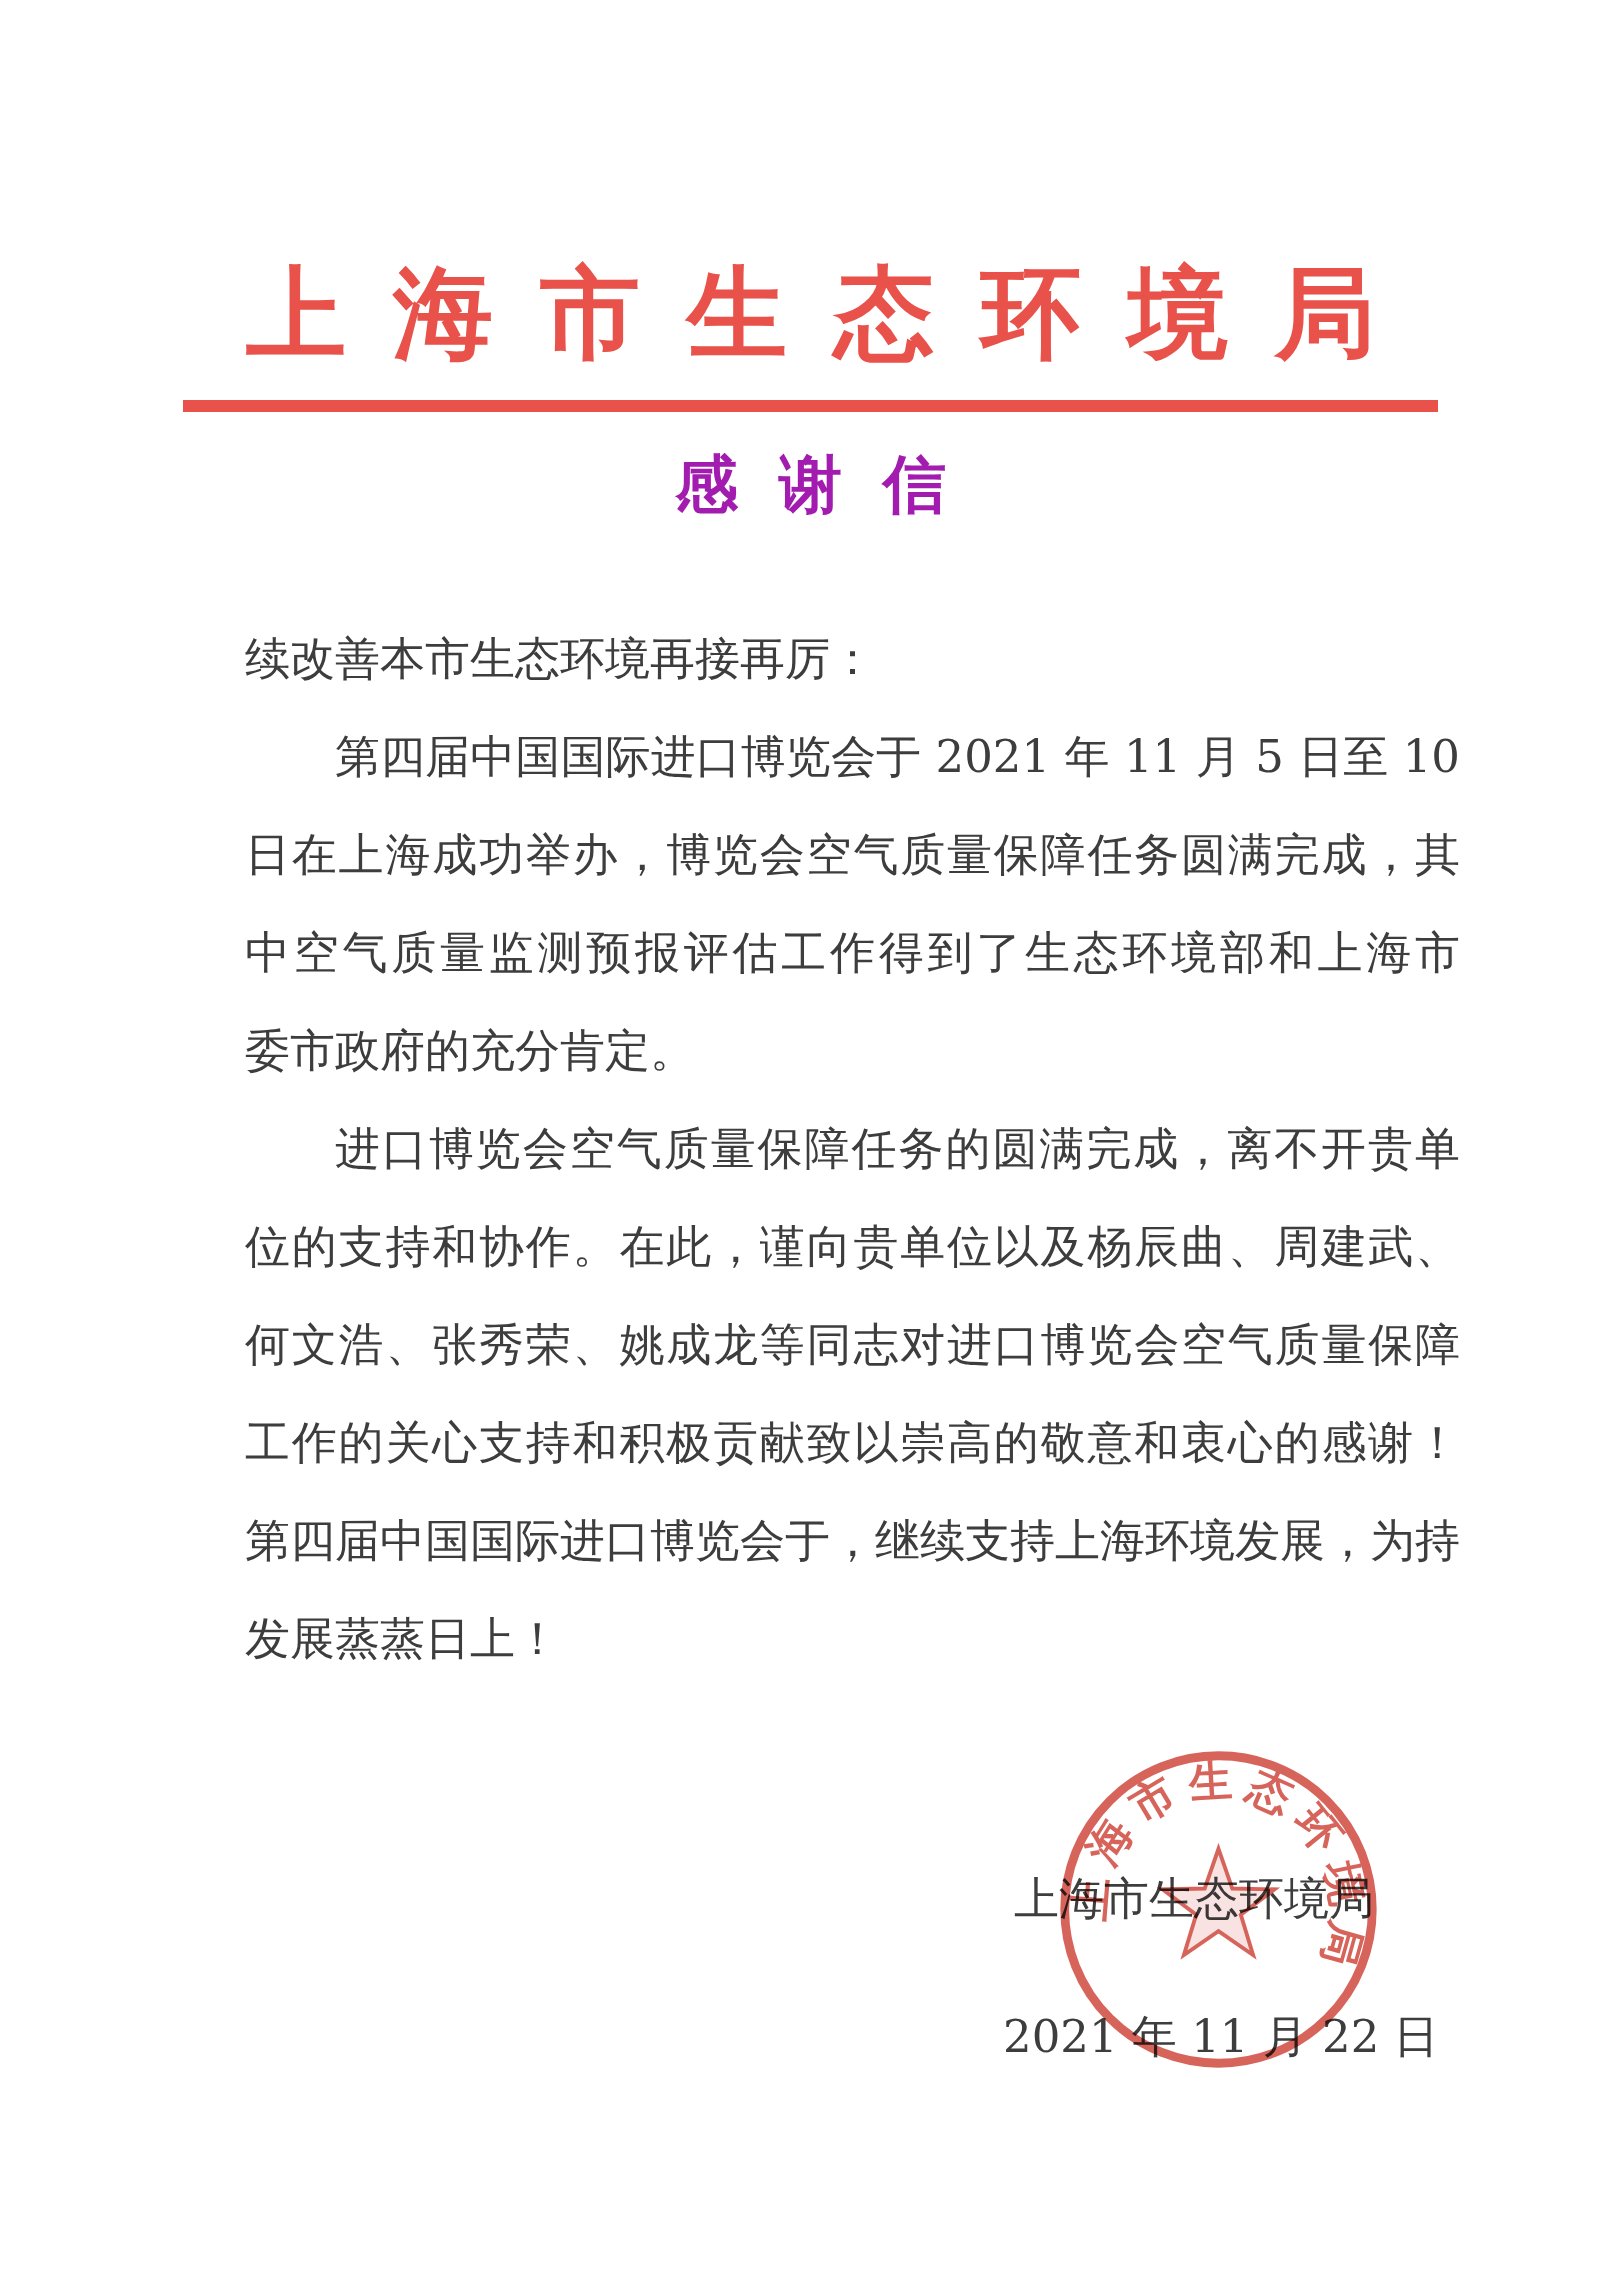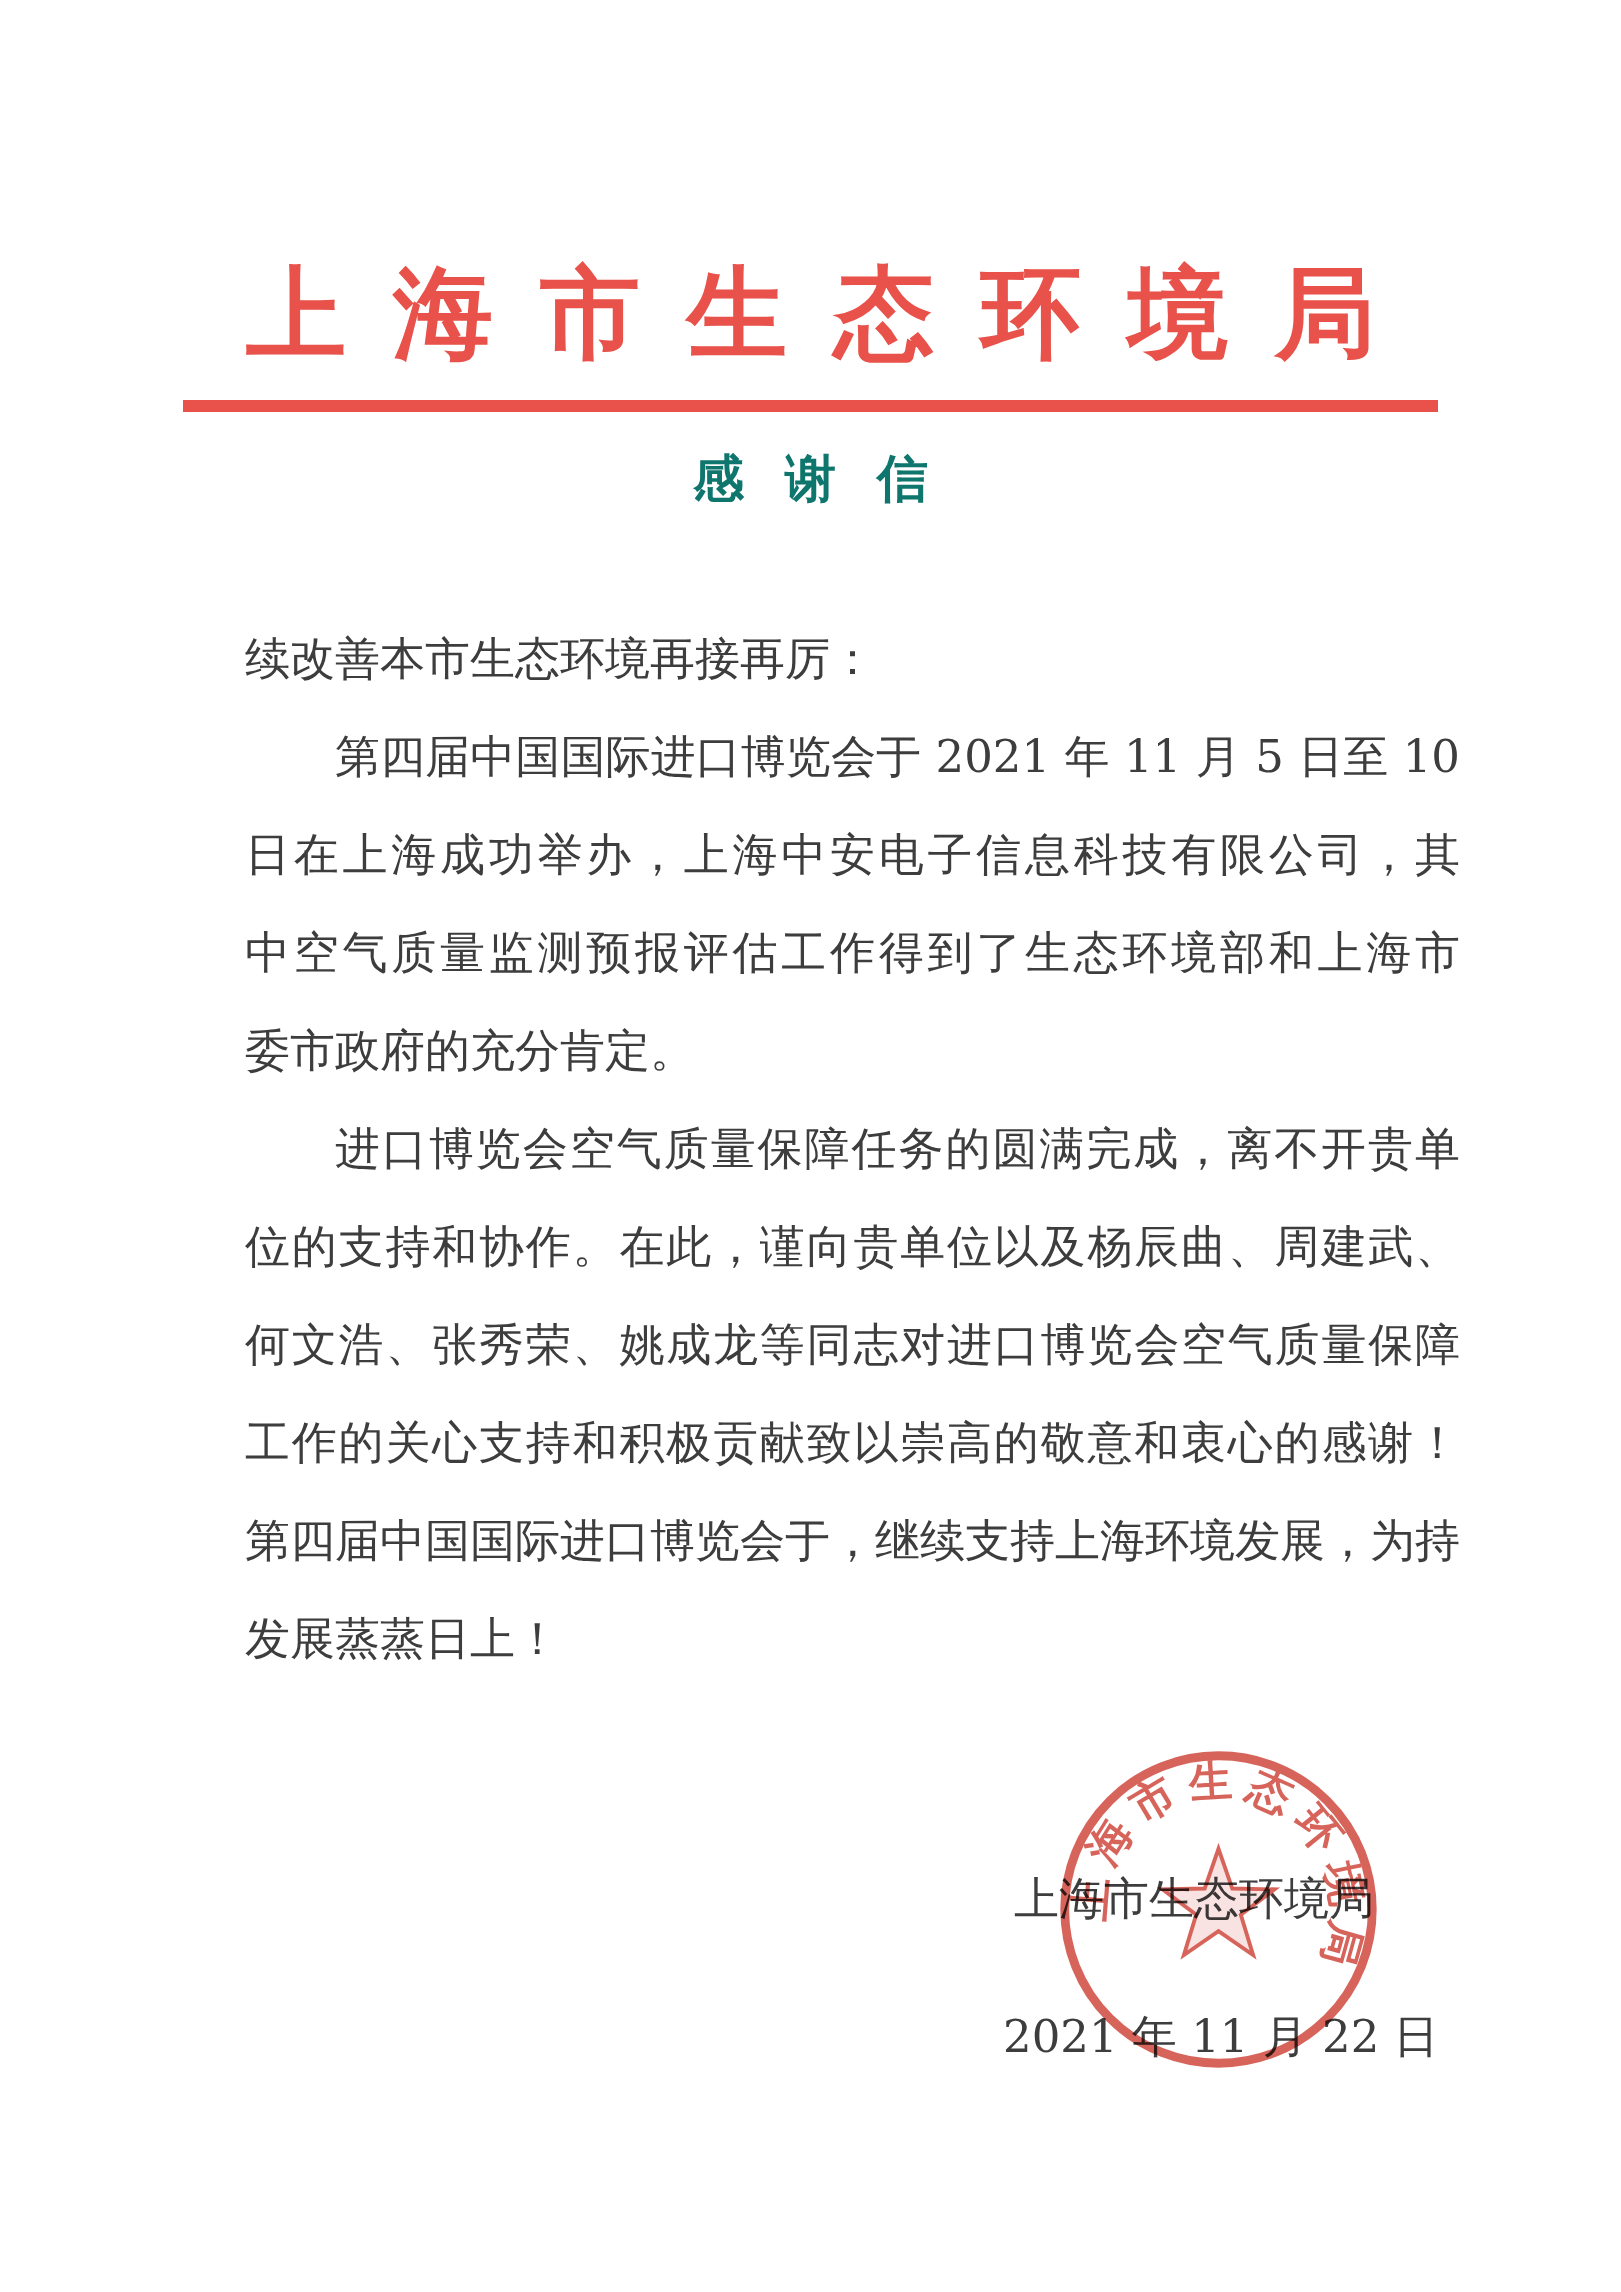--- a/index.html
+++ b/index.html
@@ -40,24 +40,24 @@
     background: #e8524a;
   }
 
   
   .doc-title {
     position: absolute;
     top: 453px;
     left: 0;
     width: 100%;
     text-align: center;
-    font-size: 51px;
+    font-size: 63px;
     line-height: 1;
     font-weight: bold;
-    color: #0f766e;
+    color: #a21caf;
     letter-spacing: 41px;
     text-indent: 41px;
     white-space: nowrap;
   }
 
   
   .body-text {
     position: absolute;
     top: 610px;
     left: 245px;
@@ -133,21 +133,21 @@
 
   <div class="agency-header">上海市生态环境局</div>
 
   <div class="red-rule"></div>
 
   <div class="doc-title">感谢信</div>
 
   <div class="body-text">
     <div class="line plain">续改善本市生态环境再接再厉：</div>
     <div class="line indent">第四届中国国际进口博览会于 2021 年 11 月 5 日至 10</div>
-    <div class="line">日在上海成功举办，上海中安电子信息科技有限公司，其</div>
+    <div class="line">日在上海成功举办，博览会空气质量保障任务圆满完成，其</div>
     <div class="line">中空气质量监测预报评估工作得到了生态环境部和上海市</div>
     <div class="line plain">委市政府的充分肯定。</div>
     <div class="line indent">进口博览会空气质量保障任务的圆满完成，离不开贵单</div>
     <div class="line">位的支持和协作。在此，谨向贵单位以及杨辰曲、周建武、</div>
     <div class="line">何文浩、张秀荣、姚成龙等同志对进口博览会空气质量保障</div>
     <div class="line">工作的关心支持和积极贡献致以崇高的敬意和衷心的感谢！</div>
     <div class="line">第四届中国国际进口博览会于，继续支持上海环境发展，为持</div>
     <div class="line plain">发展蒸蒸日上！</div>
   </div>
 

